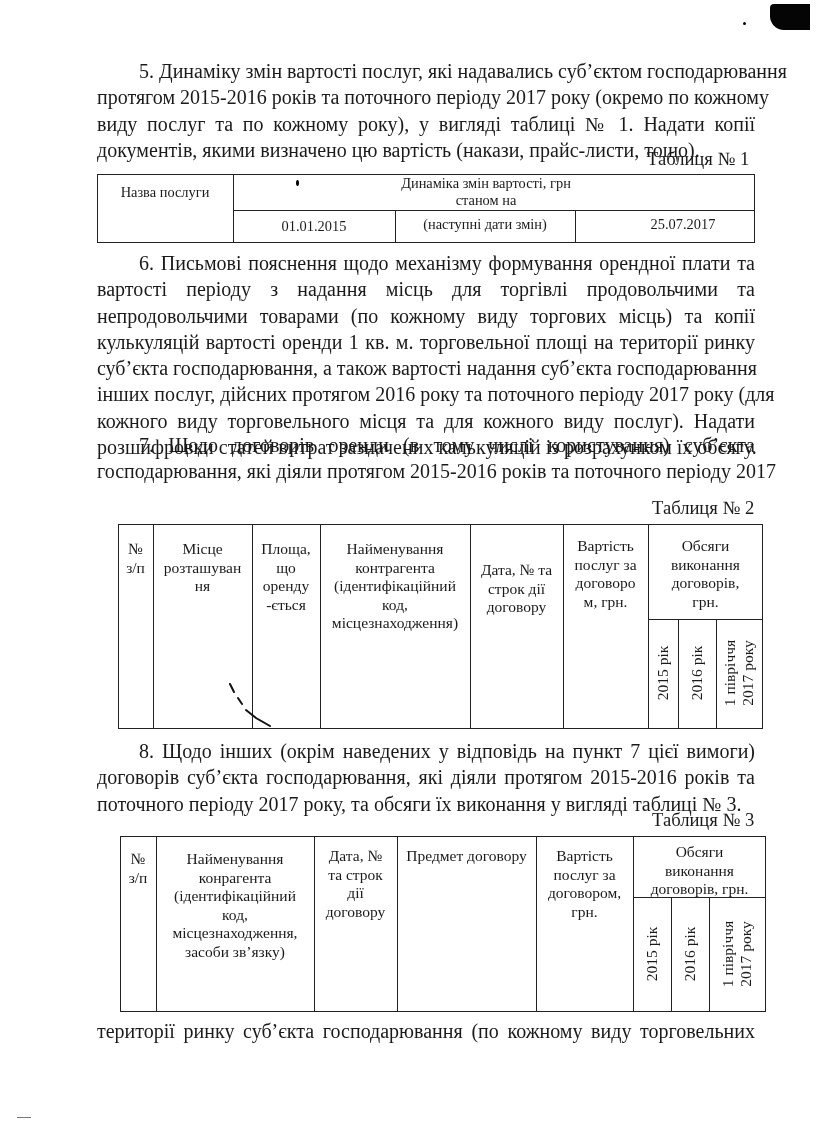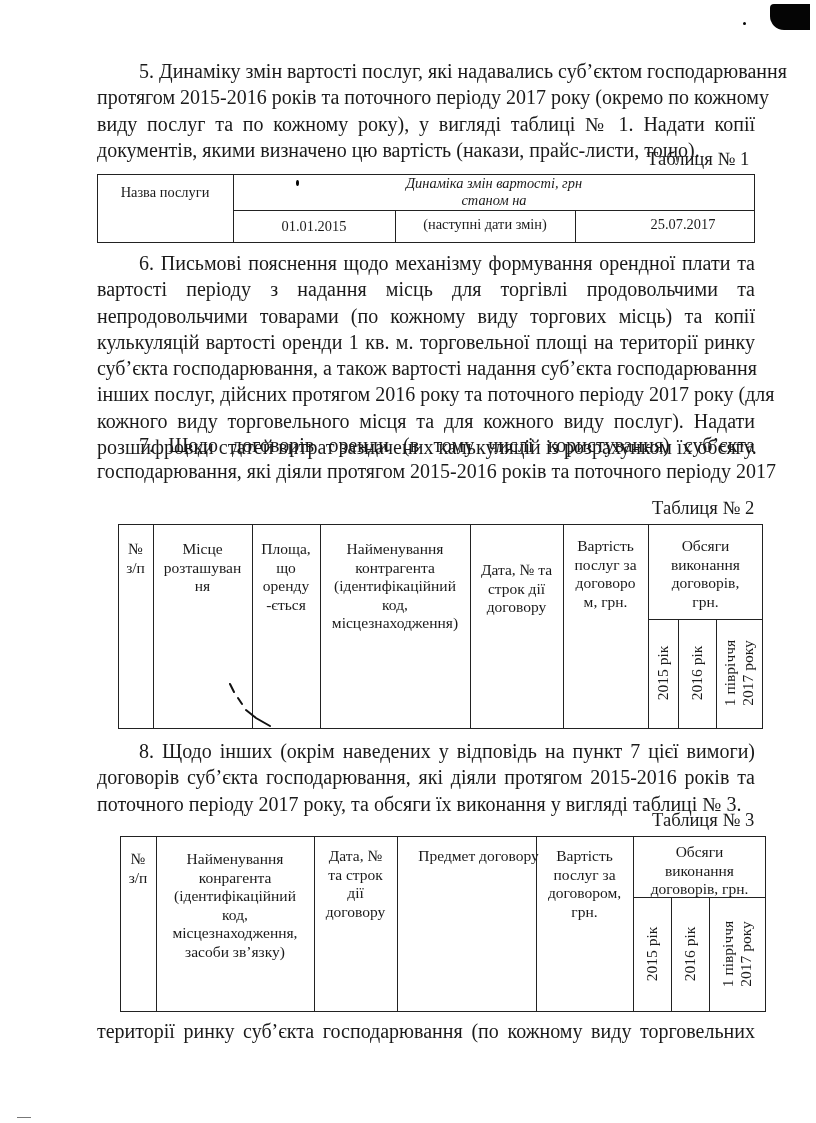--- a/index.html
+++ b/index.html
@@ -36,21 +36,21 @@
 </div>
 
 <div class="tcap" style="left:647px; top:148px;">Таблиця № 1</div>
 <div>
   <div class="cell" style="left:97px; top:174px; width:658px; height:69px;"></div>
   <div class="vline" style="left:233px; top:174px; height:69px;"></div>
   <div class="hline" style="left:233px; top:210px; width:522px;"></div>
   <div class="vline" style="left:395px; top:210px; height:33px;"></div>
   <div class="vline" style="left:575px; top:210px; height:33px;"></div>
   <div class="tt" style="left:97px; top:184px; width:136px;">Назва послуги</div>
-  <div class="tt" style="left:233px; top:175px; width:522px;font-style:italic;">Динаміка змін вартості, грн
+  <div class="tt" style="left:225px; top:175px; width:522px;">Динаміка змін вартості, грн
 станом на</div>
   <div class="blot" style="left:296px; top:180px; width:3px; height:6px; border-radius:50%;"></div>
   <div class="tt" style="left:233px; top:218px; width:162px;">01.01.2015</div>
   <div class="tt" style="left:395px; top:216px; width:180px;">(наступні дати змін)</div>
   <div class="tt" style="left:575px; top:216px; width:216px;font-family:Liberation Serif, serif;">25.07.2017</div>
 </div>
 
 <div class="para" style="top:250px;">
   <span class="ln first">6. Письмові пояснення щодо механізму формування орендної плати та</span>
   <span class="ln">вартості періоду з надання місць для торгівлі продовольчими та</span>
@@ -139,21 +139,21 @@
   <div class="tt2" style="left:156px; top:850px; width:158px;">Найменування
 конрагента
 (ідентифікаційний
 код,
 місцезнаходження,
 засоби зв’язку)</div>
   <div class="tt2" style="left:314px; top:847px; width:83px;">Дата, №
 та строк
 дії
 договору</div>
-  <div class="tt2" style="left:397px; top:847px; width:139px;padding-left:12px;">Предмет договору</div>
+  <div class="tt2" style="left:397px; top:847px; width:139px;">Предмет договору</div>
   <div class="tt2" style="left:536px; top:847px; width:97px;">Вартість
 послуг за
 договором,
 грн.</div>
   <div class="tt2" style="left:633px; top:843px; width:133px;">Обсяги
 виконання
 договорів, грн.</div>
 
   <div class="rot" style="left:612px; top:945px; width:80px; height:18px;">2015 рік</div>
   <div class="rot" style="left:650px; top:945px; width:80px; height:18px;">2016 рік</div>

